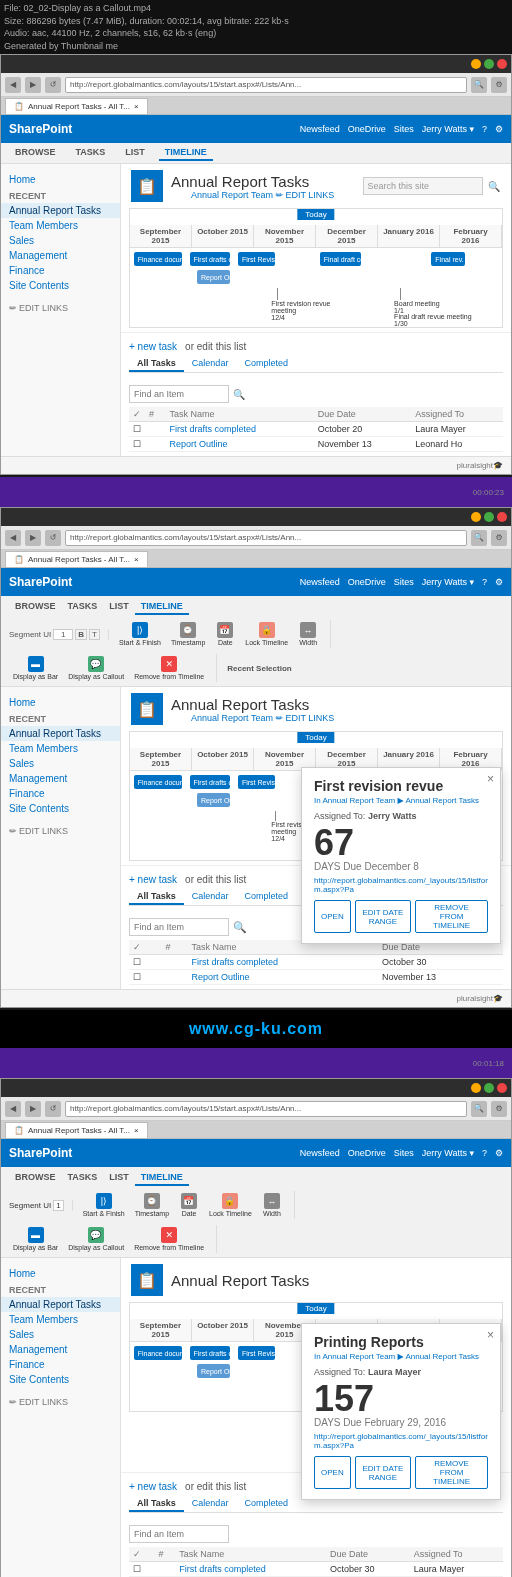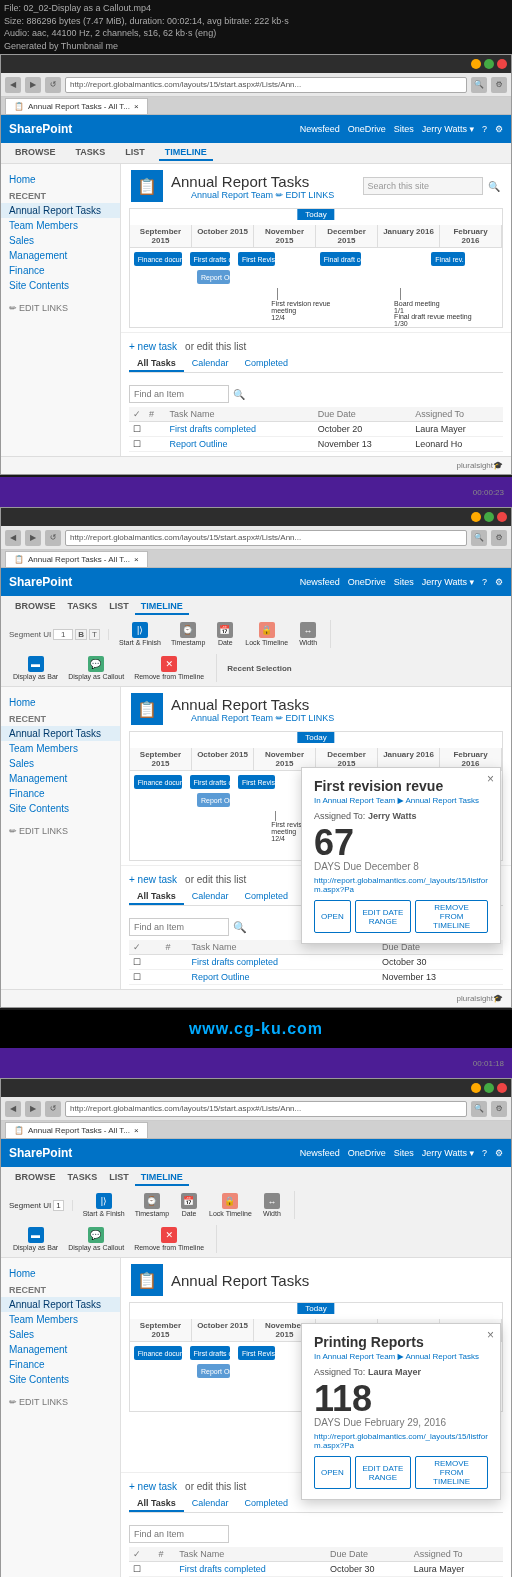--- a/index.html
+++ b/index.html
@@ -1015,21 +1015,21 @@
         </div>
 
         <div class="callout-overlay" style="right:10px;top:65px;">
           <span class="callout-close">×</span>
           <div class="callout-title">Printing Reports</div>
           <div class="callout-subtitle">In Annual Report Team ▶ Annual Report Tasks</div>
           <div style="font-size:9px;color:#555;margin-bottom:4px;">
             <span>Assigned To:</span>
             <span style="font-weight:bold;">Laura Mayer</span>
           </div>
-          <div class="callout-days">118</div>
+          <div class="callout-days">157</div>
           <div class="callout-days-label">
             <span>DAYS</span>
             <span>Due February 29, 2016</span>
           </div>
           <div class="callout-url">http://report.globalmantics.com/_layouts/15/listform.aspx?Pa</div>
           <div class="callout-actions">
             <button class="callout-btn">OPEN</button>
             <button class="callout-btn">EDIT DATE RANGE</button>
             <button class="callout-btn">REMOVE FROM TIMELINE</button>
           </div>

